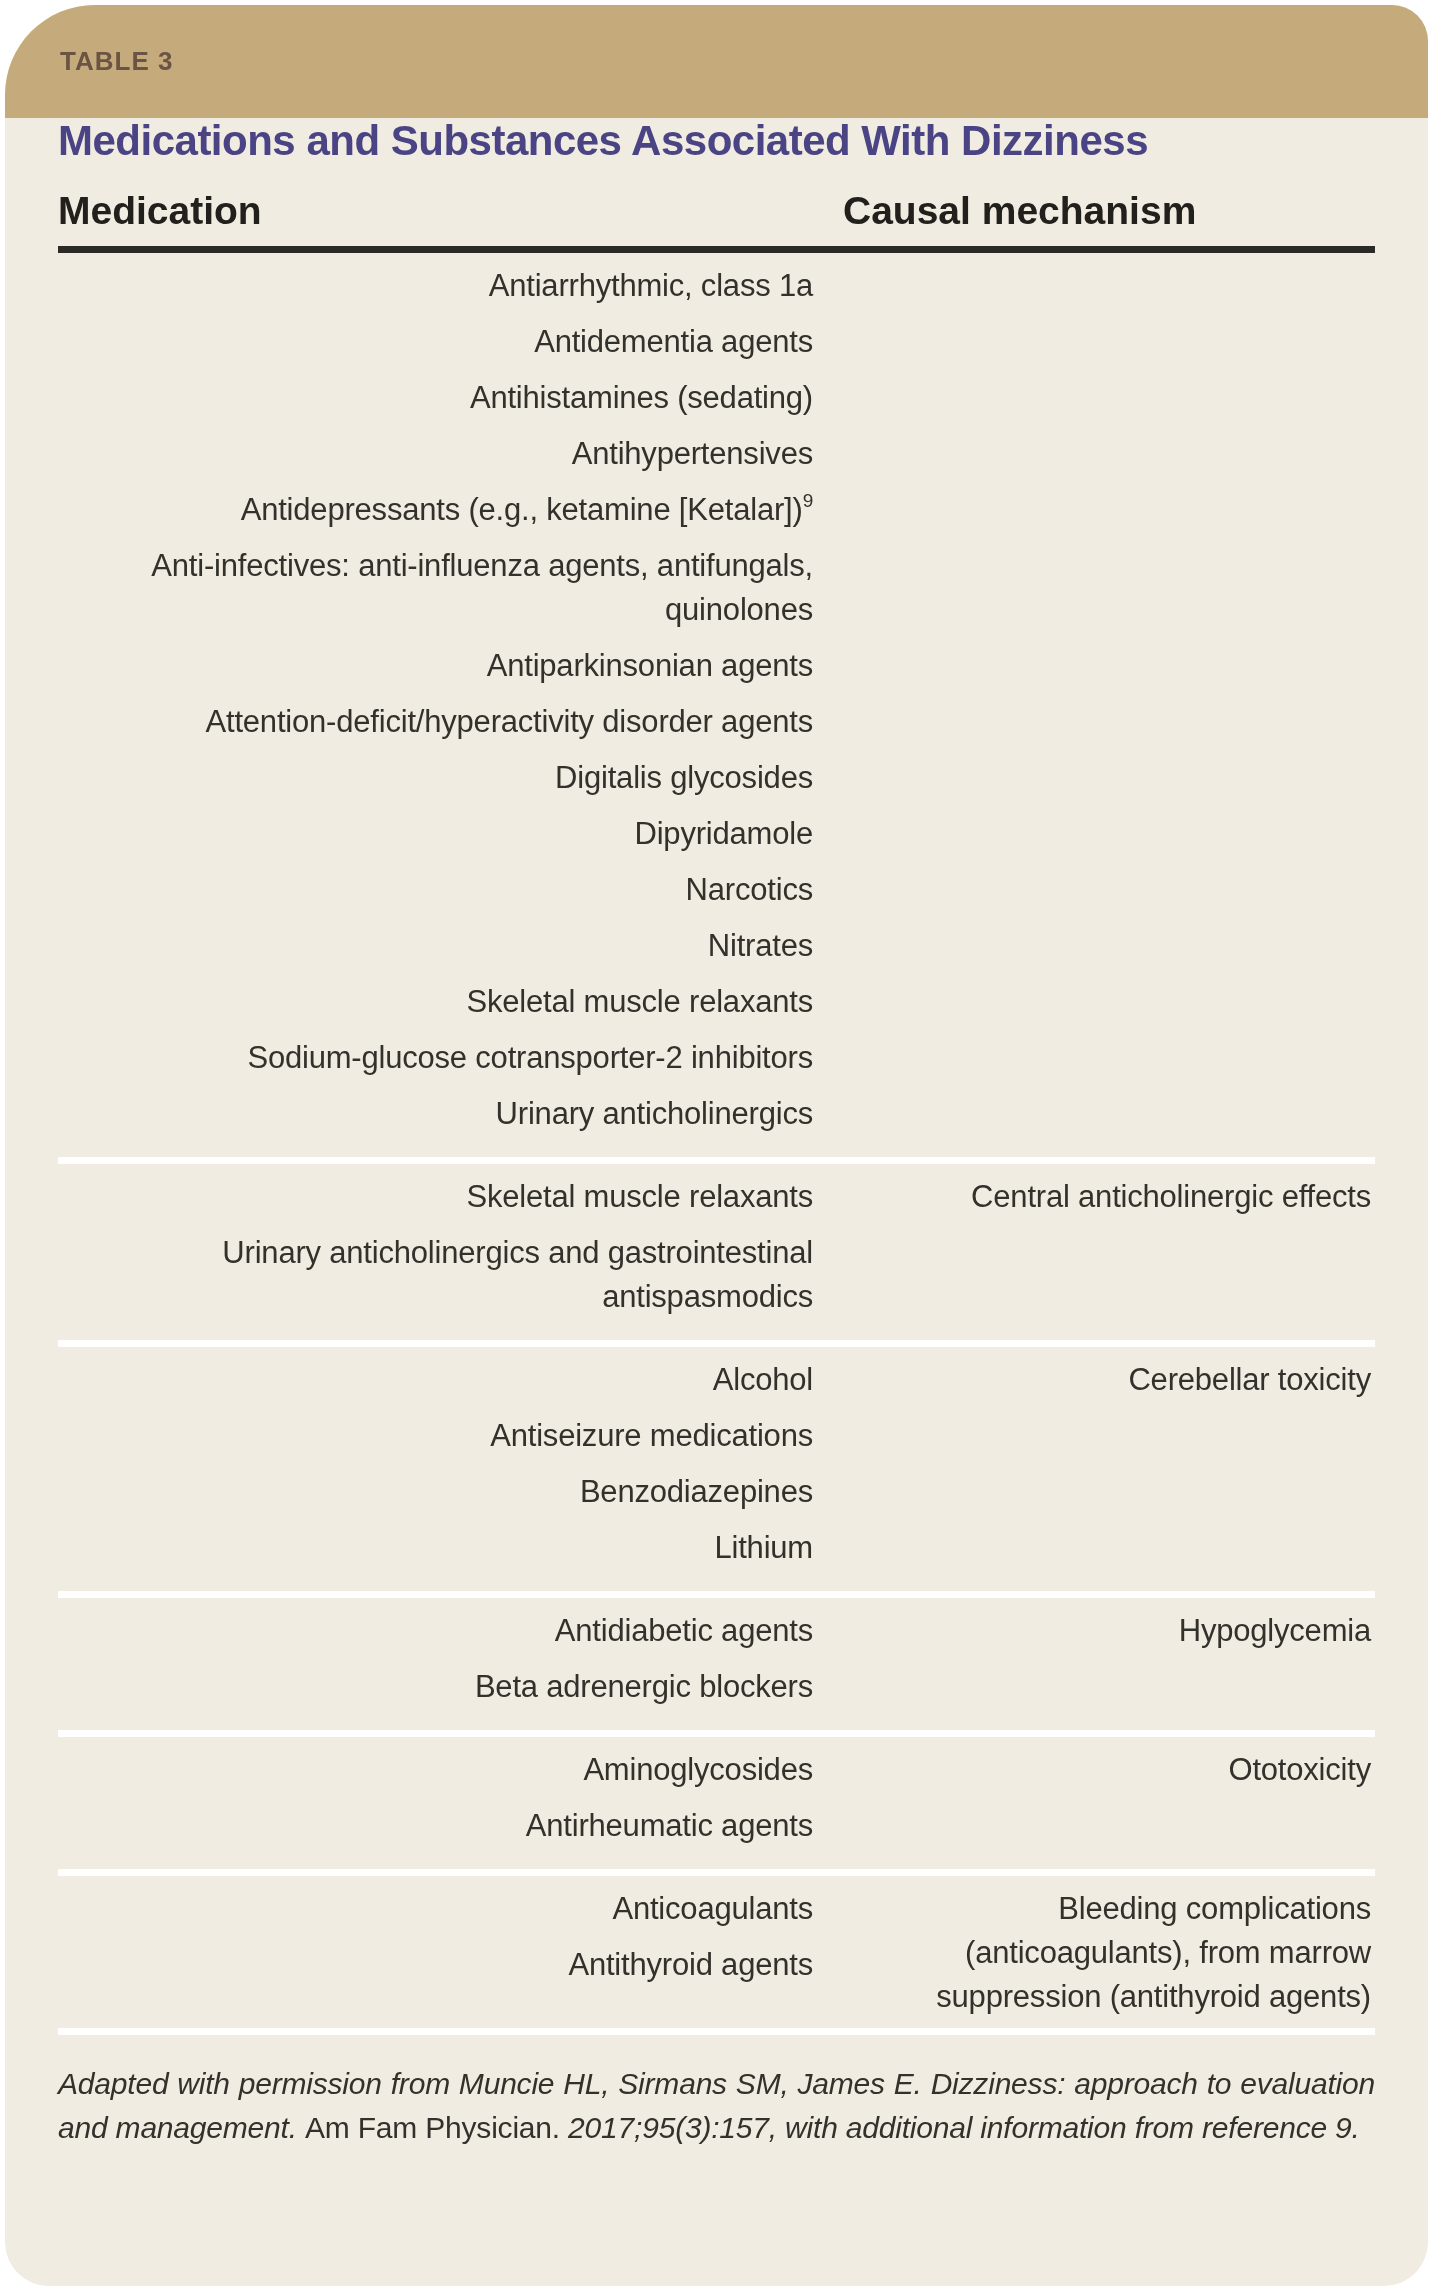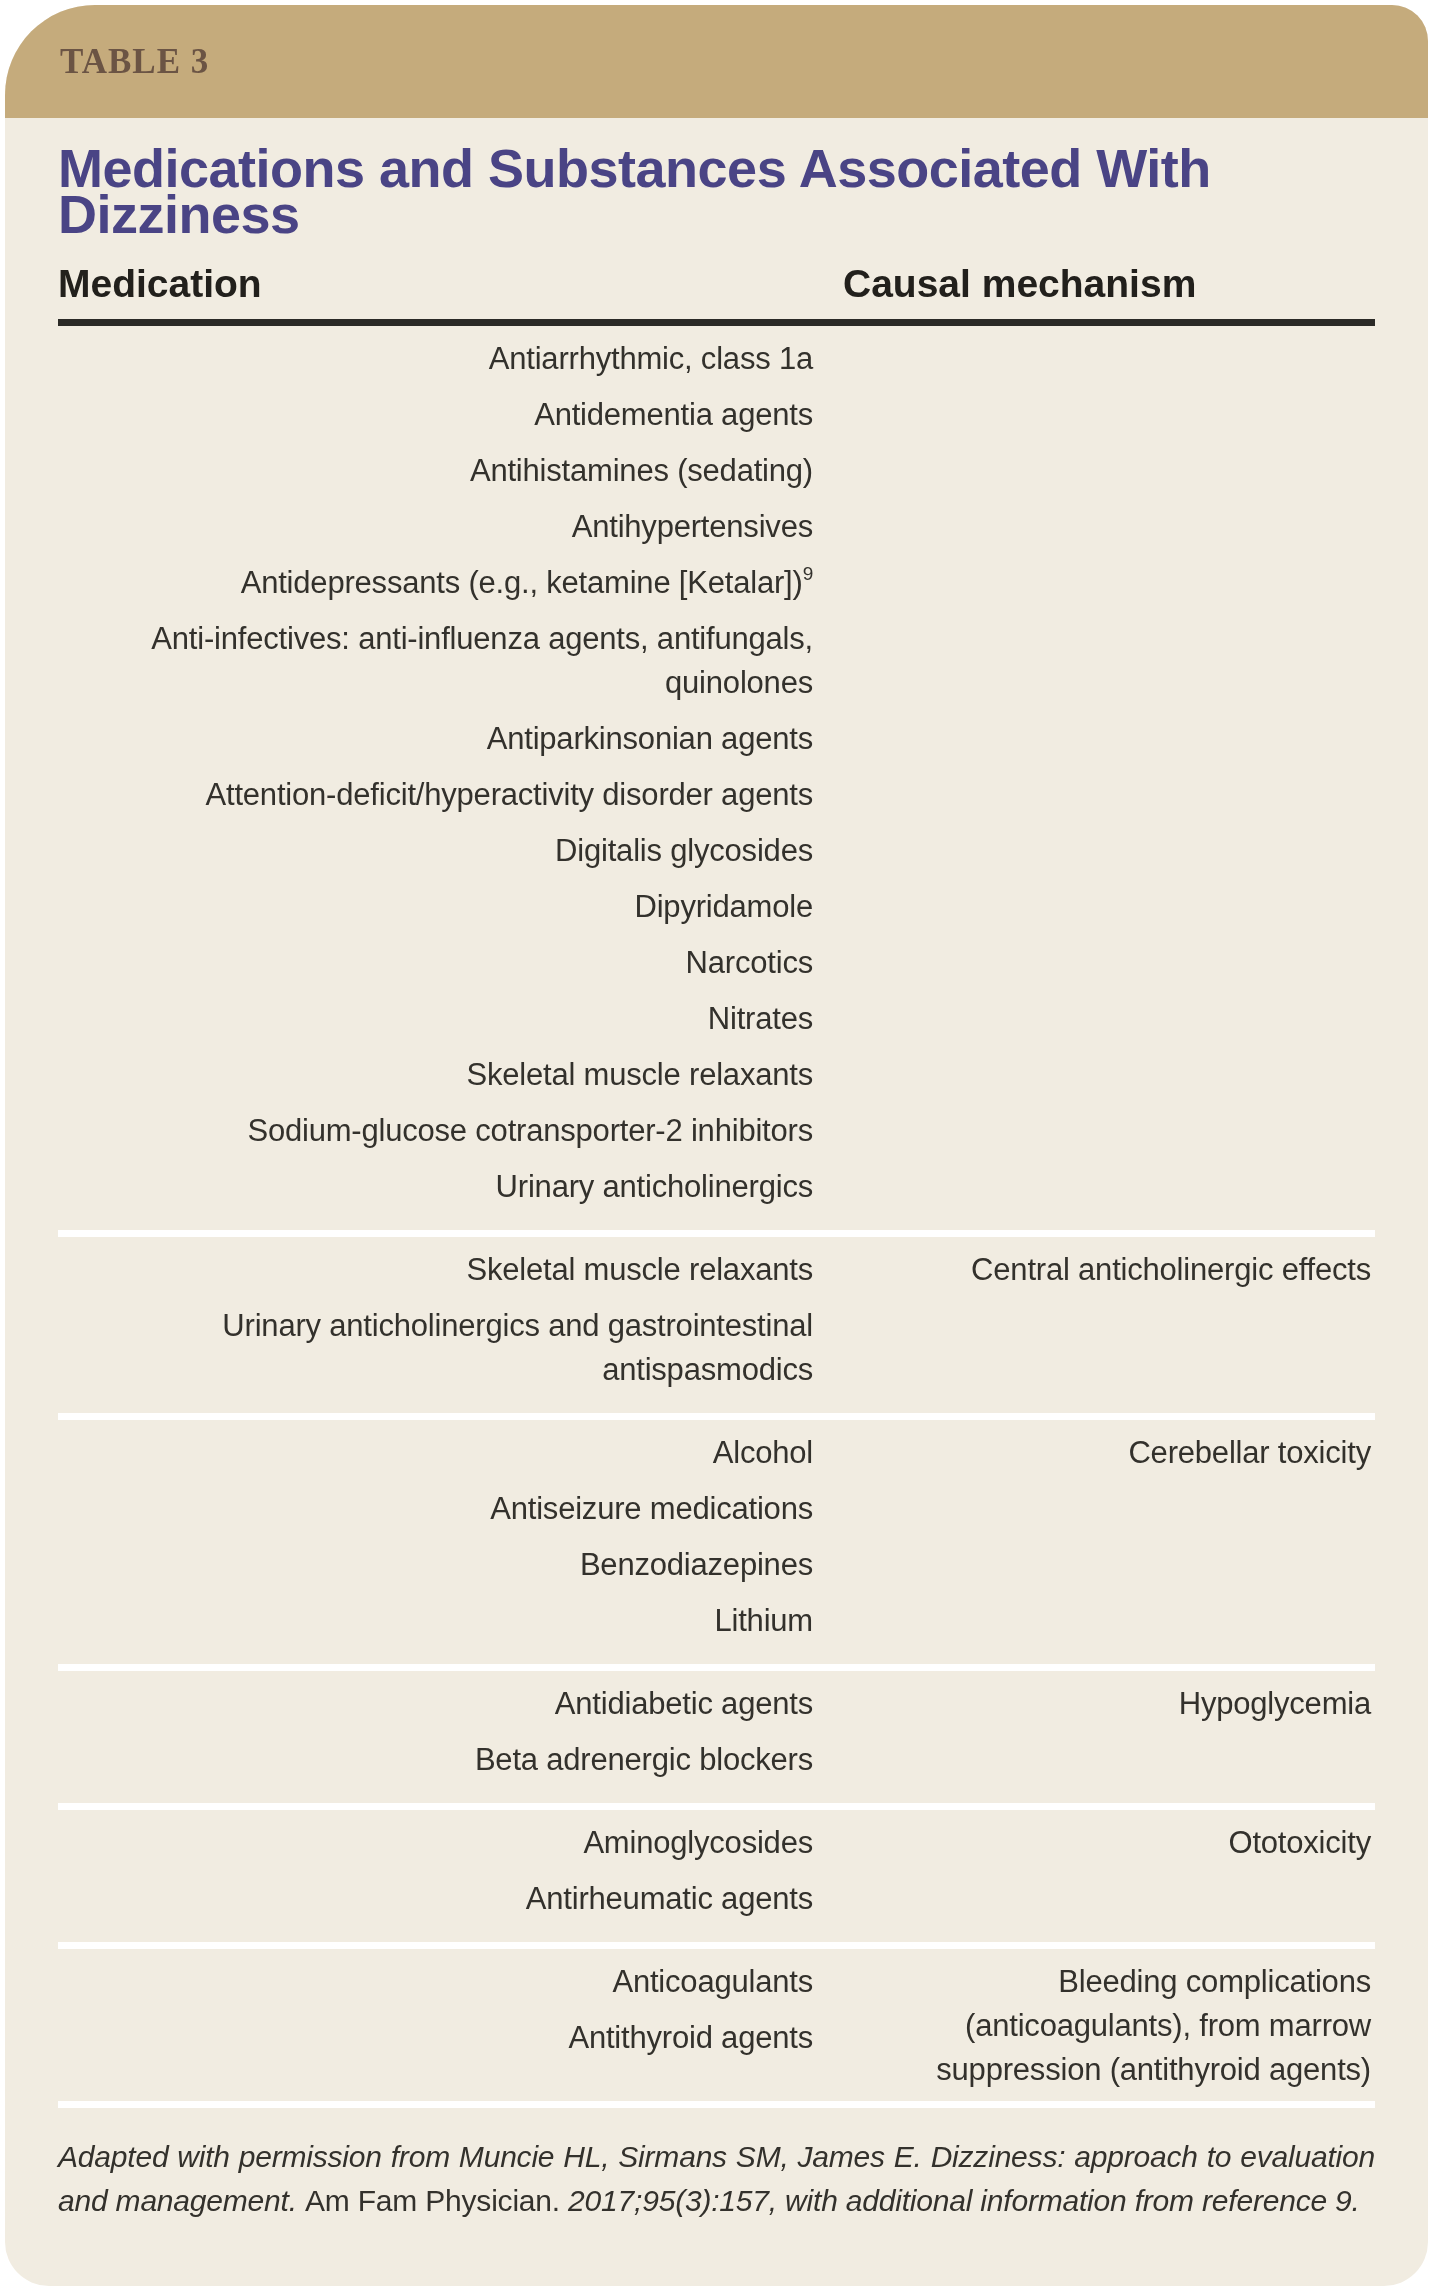--- a/index.html
+++ b/index.html
@@ -24,32 +24,30 @@
     overflow: hidden;
   }
   .header-bar {
     height: 113px;
     background: #c5ab7c;
     display: flex;
     align-items: center;
     padding-left: 55px;
   }
   .table-label {
-    font-size: 35px;
+    font-size: 26px;
     font-weight: 700;
     letter-spacing: 1px;
     color: #6b5444;
-    font-family: Liberation Serif, serif;
   }
   .content {
     padding: 0 53px;
   }
   .title {
-    margin-top: 27px;
-    font-size: 54px;
+    font-size: 42px;
     line-height: 46px;
     font-weight: 700;
     letter-spacing: -0.5px;
     color: #4a4485;
   }
   .col-headers {
     display: grid;
     grid-template-columns: 785px 1fr;
     margin-top: 30px;
     font-size: 39px;

